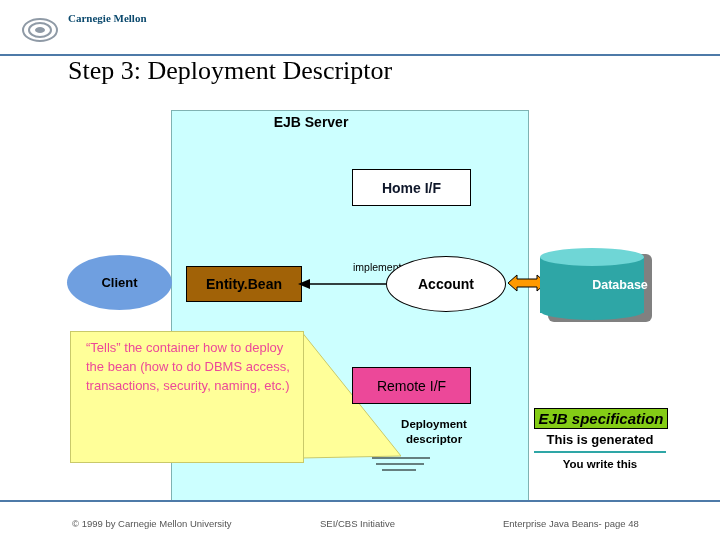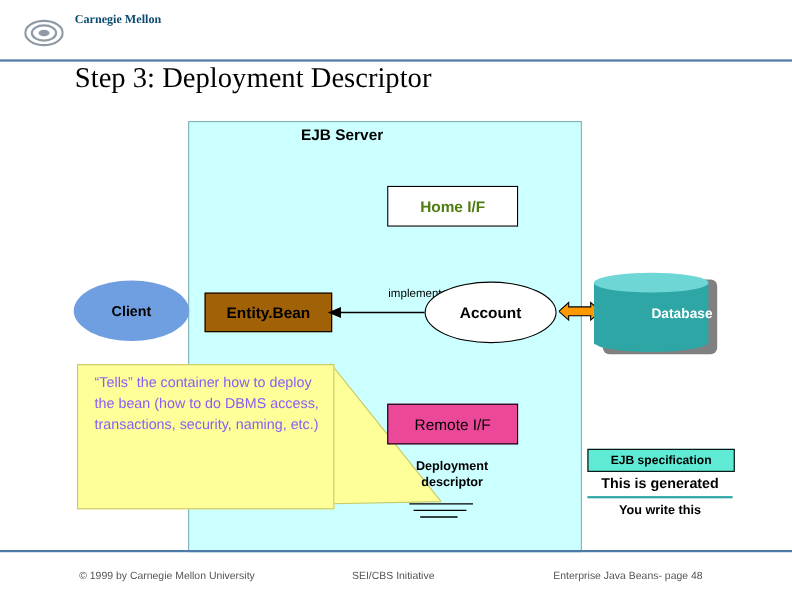--- a/index.html
+++ b/index.html
@@ -90,21 +90,21 @@
     position: absolute;
     left: 352px; top: 169px;
     width: 117px; height: 35px;
     background: #ffffff;
     border: 1px solid #000000;
     display: flex;
     align-items: center;
     justify-content: center;
     font-size: 14px;
     font-weight: bold;
-    color: #4d7c0f;
+    color: #0f172a;
   }
   
   .remote-if {
     position: absolute;
     left: 352px; top: 367px;
     width: 117px; height: 35px;
     background: #ec4899;
     border: 1px solid #000000;
     display: flex;
     align-items: center;
@@ -233,59 +233,60 @@
     left: 70px; top: 331px;
     width: 232px; height: 130px;
     background: #ffff99;
     border: 1px solid #c9c96a;
   }
   .callout-text {
     position: absolute;
     left: 86px; top: 338px;
     width: 215px;
     font-size: 13px;
-    color: #8b5cf6;
+    color: #ec4899;
     line-height: 19px;
   }
   .callout-tail {
     position: absolute;
     left: 295px; top: 286px;
     width: 106px; height: 178px;
   }
 
   
   .dd-text {
     position: absolute;
-    left: 356px; top: 417px;
+    left: 379px; top: 417px;
     width: 110px;
     text-align: center;
     font-size: 11.5px;
     font-weight: bold;
     color: #000;
     line-height: 15px;
   }
   .dd-lines {
     position: absolute;
     left: 372px; top: 455px;
     width: 60px; height: 20px;
   }
 
   
   .legend-spec {
     position: absolute;
     left: 534px; top: 408px;
     width: 132px; height: 19px;
-    background: #5eead4;
+    background: #84cc16;
     border: 1px solid #000;
     display: flex;
     align-items: center;
     justify-content: center;
-    font-size: 11px;
-    font-weight: bold;
-    color: #000;
+    font-size: 15px;
+    font-weight: bold;
+    color: #000;
+    font-style: italic;
   }
   .legend-generated {
     position: absolute;
     left: 534px; top: 432px;
     width: 132px; height: 20px;
     text-align: center;
     font-size: 13px;
     font-weight: bold;
     color: #000;
   }

